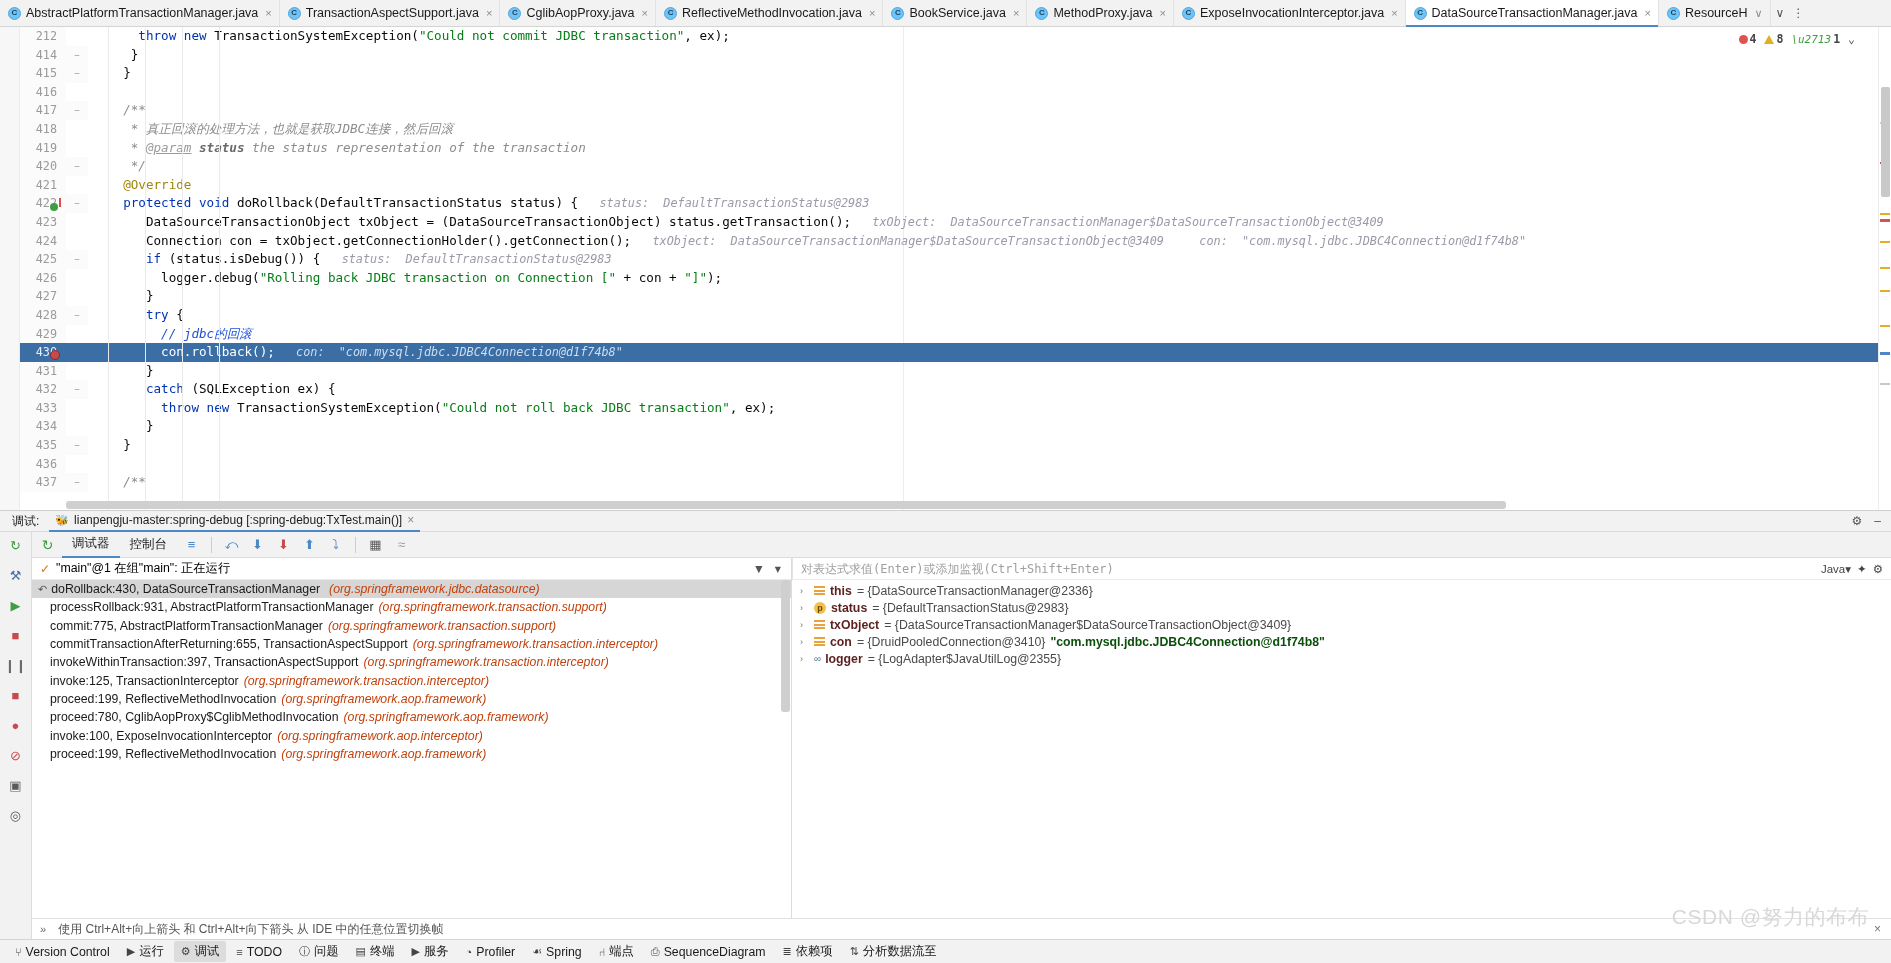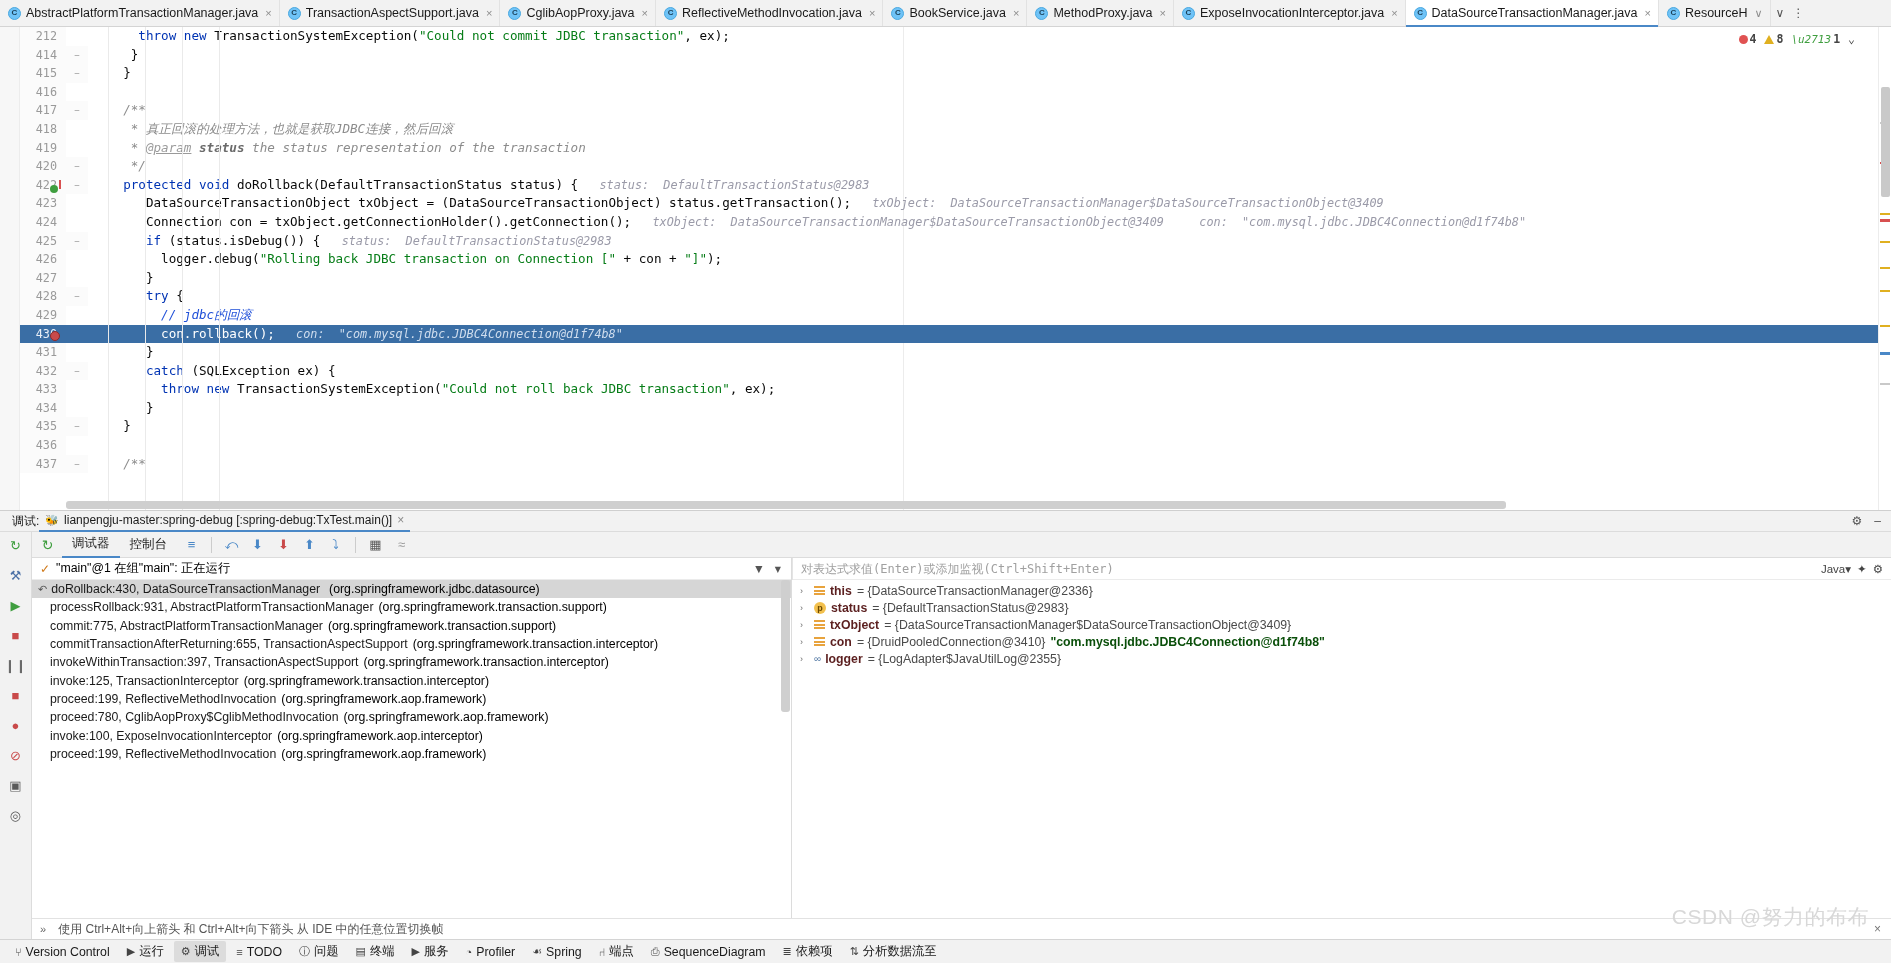--- a/index.html
+++ b/index.html
@@ -115,21 +115,21 @@
 
   .hscroll {
     position: absolute; left: 46px; right: 18px; bottom: 0; height: 9px;
   }
   .hscroll .hthumb { position:absolute; left:0; height: 8px; background:#cfcfcf; border-radius:3px; }
 
   
   .sessionbar {
     height: 22px; min-height: 22px; background: #f2f2f2; border-top: 1px solid #cfcfcf;
     border-bottom: 1px solid #dcdcdc;
-    display: flex; align-items: center; padding-left: 12px; font-size: 12px;
+    display: flex; align-items: center; padding-left: 12px; gap: 10px; font-size: 12px;
   }
   .sess-label { color: #1a1a1a; }
   .sess-tab {
     display: flex; align-items: center; gap: 5px; padding: 0 6px;
     border-bottom: 2px solid #4a88c7; height: 22px; color: #1a1a1a;
   }
   .bugicon { font-size: 11px; color: #3f7f3f; }
   .sessionbar-right { margin-left: auto; display:flex; align-items:center; gap: 12px; padding-right: 10px; color:#555; }
 
   
@@ -157,21 +157,21 @@
     height: 22px; display: flex; align-items: center; gap: 6px; padding-left: 8px;
     font-size: 12.3px; border-bottom: 1px solid #ebebeb; background:#ffffff;
   }
   .frames-head .spacer { margin-left: auto; display:flex; align-items:center; gap:10px; padding-right:10px; color:#555;}
   .frames-list { flex: 1; overflow: hidden; background: #ffffff; position: relative; }
   .frame-row {
     height: 18.3px; display: flex; align-items: center; padding-left: 18px;
     font-size: 12.3px; white-space: nowrap; color: #1a1a1a;
   }
   .frame-row.sel { background: #d6d6d6; padding-left: 6px; gap:4px; }
-  .frame-pkg { color: #000000; margin-left: 5px; }
+  .frame-pkg { color: #c2410c; font-style: italic; margin-left: 5px; }
   .frames-scroll { position: absolute; right: 1px; top: 0; width: 9px; background:#cfcfcf; border-radius:3px;}
   .watch-head {
     height: 22px; display: flex; align-items: center; border-bottom: 1px solid #ebebeb;
     background: #ffffff; font-size: 12.3px;
   }
   .watch-input {
     flex: 1; height: 22px; line-height: 22px; padding-left: 8px; color: #a0a0a0;
     font-family: "DejaVu Sans Mono", monospace; font-size: 12px; border-left: 1px solid #e4e4e4;
   }
   .watch-right { display: flex; align-items: center; gap: 6px; padding: 0 8px; color: #444; font-size: 11.5px;}
@@ -287,20 +287,21 @@
       <div class="editor-vline"></div>
       <div class="code-area" id="code-lines">
           <div class="line"><span class="num">212</span><span class="fold"></span><span class="code">    <span class="kw">throw</span> <span class="kw">new</span> TransactionSystemException(<span class="str">"Could not commit JDBC transaction"</span>, ex);</span></div>
           <div class="line"><span class="num">414</span><span class="fold">−</span><span class="code">   }</span></div>
           <div class="line"><span class="num">415</span><span class="fold">−</span><span class="code">  }</span></div>
           <div class="line"><span class="num">416</span><span class="fold"></span><span class="code"></span></div>
           <div class="line"><span class="num">417</span><span class="fold">−</span><span class="code">  <span class="cmt-doc">/**</span></span></div>
           <div class="line"><span class="num">418</span><span class="fold"></span><span class="code">   <span class="cmt-doc">* 真正回滚的处理方法，也就是获取JDBC连接，然后回滚</span></span></div>
           <div class="line"><span class="num">419</span><span class="fold"></span><span class="code">   <span class="cmt-doc">* <span class="tag">@param</span> </span><span class="cmt-doc" style="font-weight:bold;color:#6b6b6b">status</span><span class="cmt-doc"> the status representation of the transaction</span></span></div>
           <div class="line"><span class="num">420</span><span class="fold">−</span><span class="code">   <span class="cmt-doc">*/</span></span></div>
+          <div class="line"><span class="num">421</span><span class="fold"></span><span class="code">  <span class="ann">@Override</span></span></div>
           <div class="line"><span class="num">422</span><span class="fold">−</span><span class="code">  <span class="kw">protected</span> <span class="kw">void</span> doRollback(DefaultTransactionStatus status) {<span class="hint">   status:  DefaultTransactionStatus@2983</span></span><span class="bpmark"><span style="display:inline-block;width:8px;height:8px;border-radius:50%;background:#3f9e3f;"></span><span style="display:inline-block;width:2px;height:9px;background:#d85050;margin-left:1px;vertical-align:top;"></span></span></div>
           <div class="line"><span class="num">423</span><span class="fold"></span><span class="code">     DataSourceTransactionObject txObject = (DataSourceTransactionObject) status.getTransaction();<span class="hint">   txObject:  DataSourceTransactionManager$DataSourceTransactionObject@3409</span></span></div>
           <div class="line"><span class="num">424</span><span class="fold"></span><span class="code">     Connection con = txObject.getConnectionHolder().getConnection();<span class="hint">   txObject:  DataSourceTransactionManager$DataSourceTransactionObject@3409     con:  "com.mysql.jdbc.JDBC4Connection@d1f74b8"</span></span></div>
           <div class="line"><span class="num">425</span><span class="fold">−</span><span class="code">     <span class="kw">if</span> (status.isDebug()) {<span class="hint">   status:  DefaultTransactionStatus@2983</span></span></div>
           <div class="line"><span class="num">426</span><span class="fold"></span><span class="code">       logger.debug(<span class="str">"Rolling back JDBC transaction on Connection ["</span> + con + <span class="str">"]"</span>);</span></div>
           <div class="line"><span class="num">427</span><span class="fold"></span><span class="code">     }</span></div>
           <div class="line"><span class="num">428</span><span class="fold">−</span><span class="code">     <span class="kw">try</span> {</span></div>
           <div class="line"><span class="num">429</span><span class="fold"></span><span class="code">       <span class="cmt">// jdbc的回滚</span></span></div>
           <div class="line hl"><span class="num">430</span><span class="fold"></span><span class="code">       con.rollback();<span class="hint">   con:  "com.mysql.jdbc.JDBC4Connection@d1f74b8"</span></span><span class="bpmark"><span style="display:inline-block;width:10px;height:10px;border-radius:50%;background:#c94a4a;border:1px solid #8c2a2a;"></span></span></div>
           <div class="line"><span class="num">431</span><span class="fold"></span><span class="code">     }</span></div>

